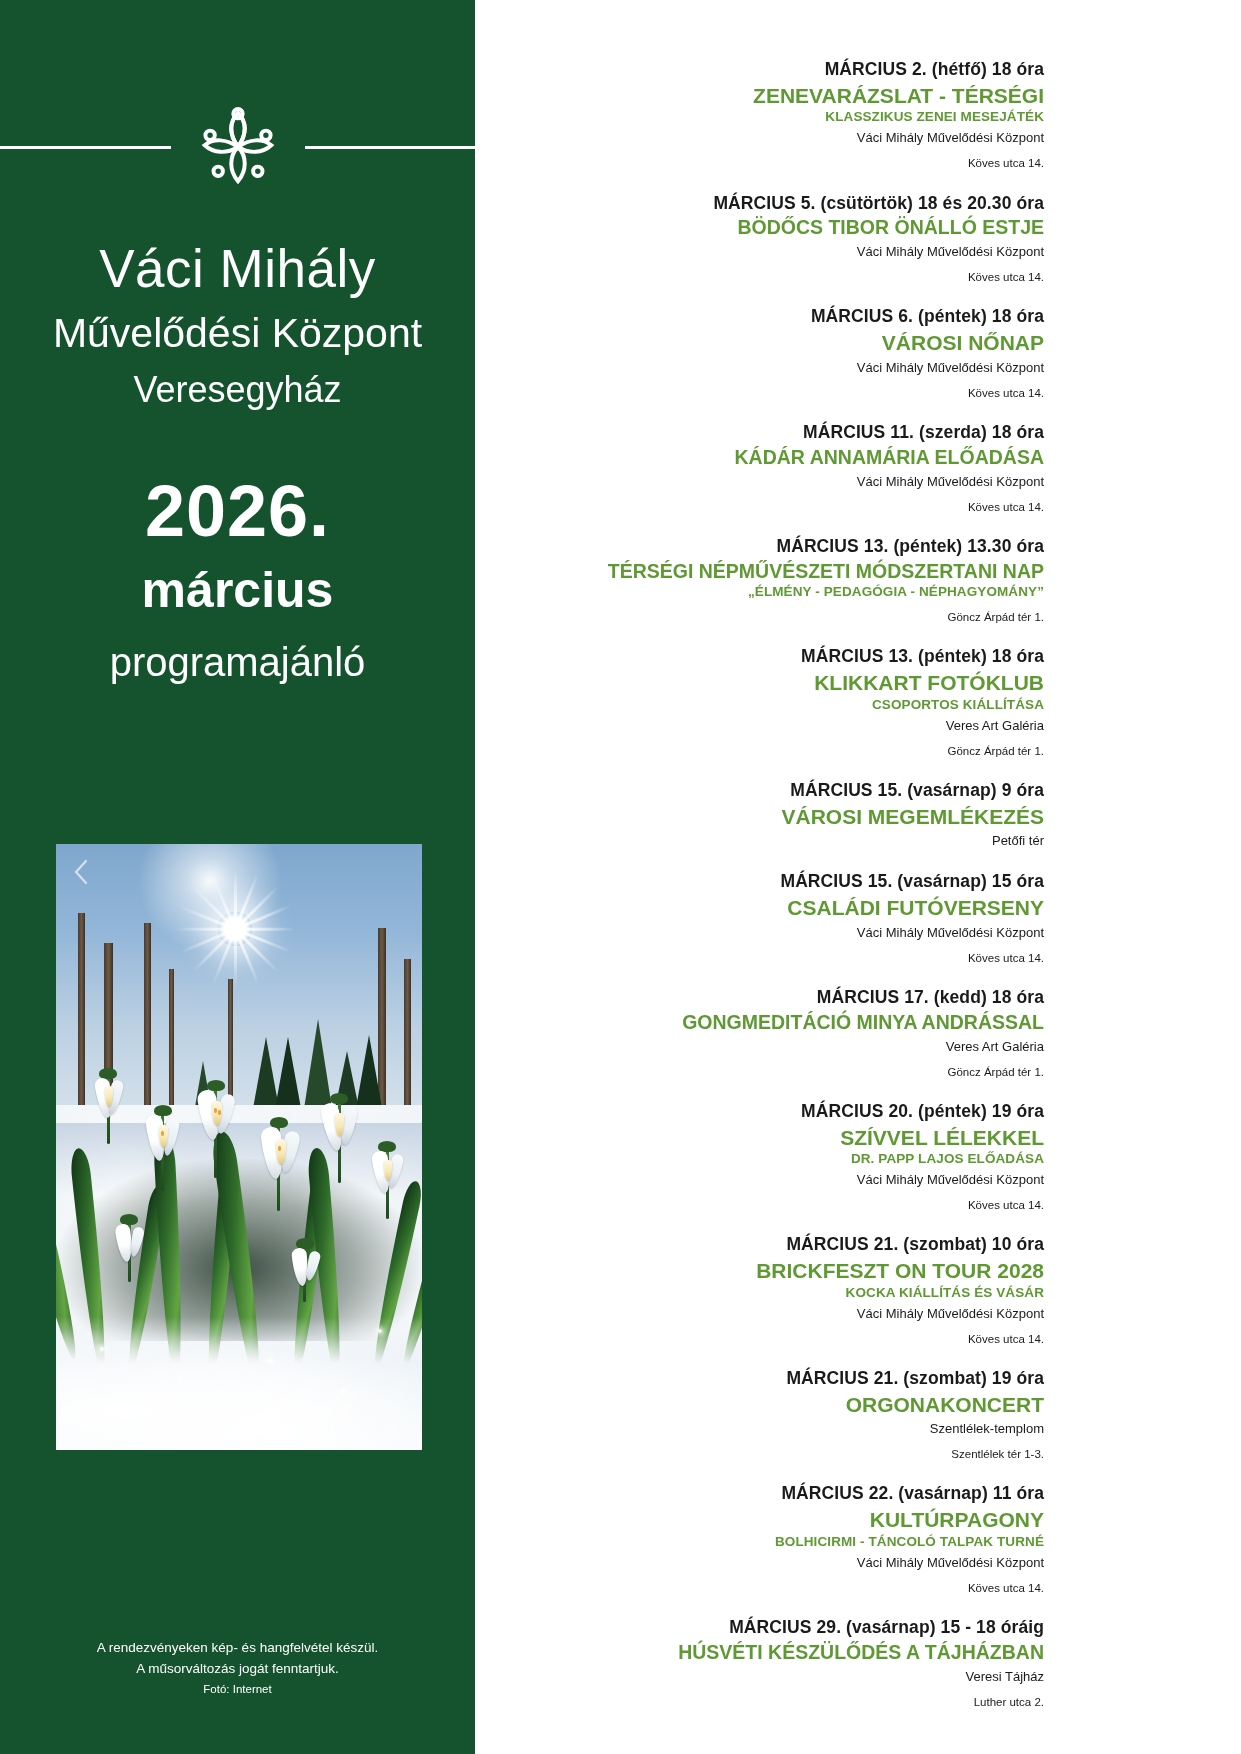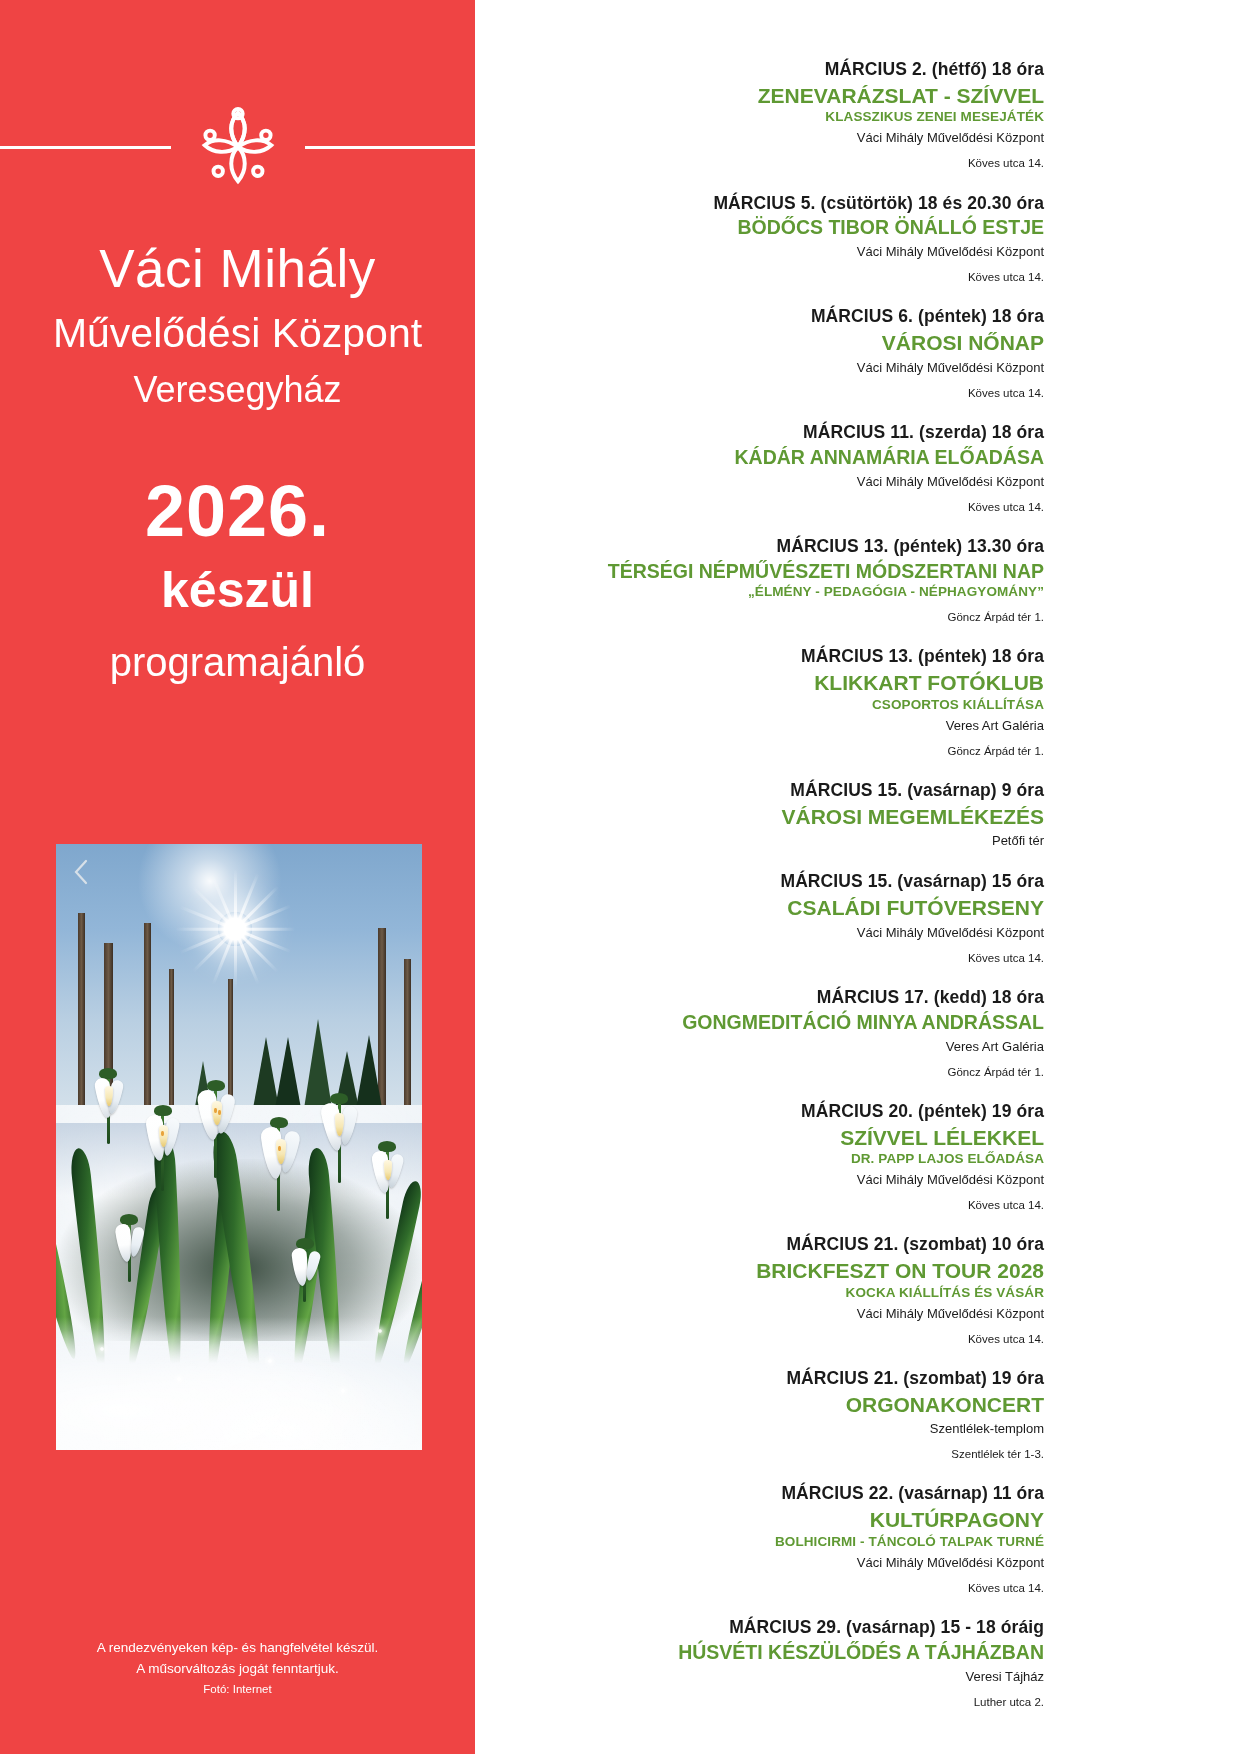--- a/index.html
+++ b/index.html
@@ -9,21 +9,21 @@
     background:#ffffff;
     position:relative;
     overflow:hidden;
   }
 
   .poster { position:relative; width:1241px; height:1754px; display:flex; background:#fff; }
 
   
   .left-panel {
     width:475px; height:1754px;
-    background:#ef4444;
+    background:#14532d;
     position:relative;
     flex:0 0 475px;
     display:flex;
     flex-direction:column;
     align-items:center;
   }
 
   .logo-row {
     width:100%;
     height:70px;
@@ -258,21 +258,21 @@
         </g>
       </svg>
       <div class="rule right"></div>
     </div>
 
     <div class="title-block">
       <div class="t-main">Váci Mihály</div>
       <div class="t-sub">Művelődési Központ</div>
       <div class="t-city">Veresegyház</div>
       <div class="t-year">2026.</div>
-      <div class="t-month">készül</div>
+      <div class="t-month">március</div>
       <div class="t-kind">programajánló</div>
     </div>
 
     <div class="photo-wrap">
       <div class="photo">
         <div class="sky"></div>
 
         <div class="sunburst">
           <i style="transform:rotate(0deg)"></i>
           <i style="transform:rotate(22deg)"></i>
@@ -399,21 +399,21 @@
       <div>A rendezvényeken kép- és hangfelvétel készül.</div>
       <div>A műsorváltozás jogát fenntartjuk.</div>
       <div class="credit">Fotó: Internet</div>
     </div>
   </div>
 
   <div class="right-panel">
     <div class="events" id="events-list">
         <div class="event">
           <div class="ev-date">MÁRCIUS 2. (hétfő) 18 óra</div>
-          <div class="ev-title">ZENEVARÁZSLAT - SZÍVVEL</div>
+          <div class="ev-title">ZENEVARÁZSLAT - TÉRSÉGI</div>
           <div class="ev-sub">KLASSZIKUS ZENEI MESEJÁTÉK</div>
           <div class="ev-venue">Váci Mihály Művelődési Központ</div>
           <div class="ev-addr">Köves utca 14.</div>
         </div>
         <div class="event">
           <div class="ev-date">MÁRCIUS 5. (csütörtök) 18 és 20.30 óra</div>
           <div class="ev-title sm">BÖDŐCS TIBOR ÖNÁLLÓ ESTJE</div>
           <div class="ev-venue">Váci Mihály Művelődési Központ</div>
           <div class="ev-addr">Köves utca 14.</div>
         </div>

